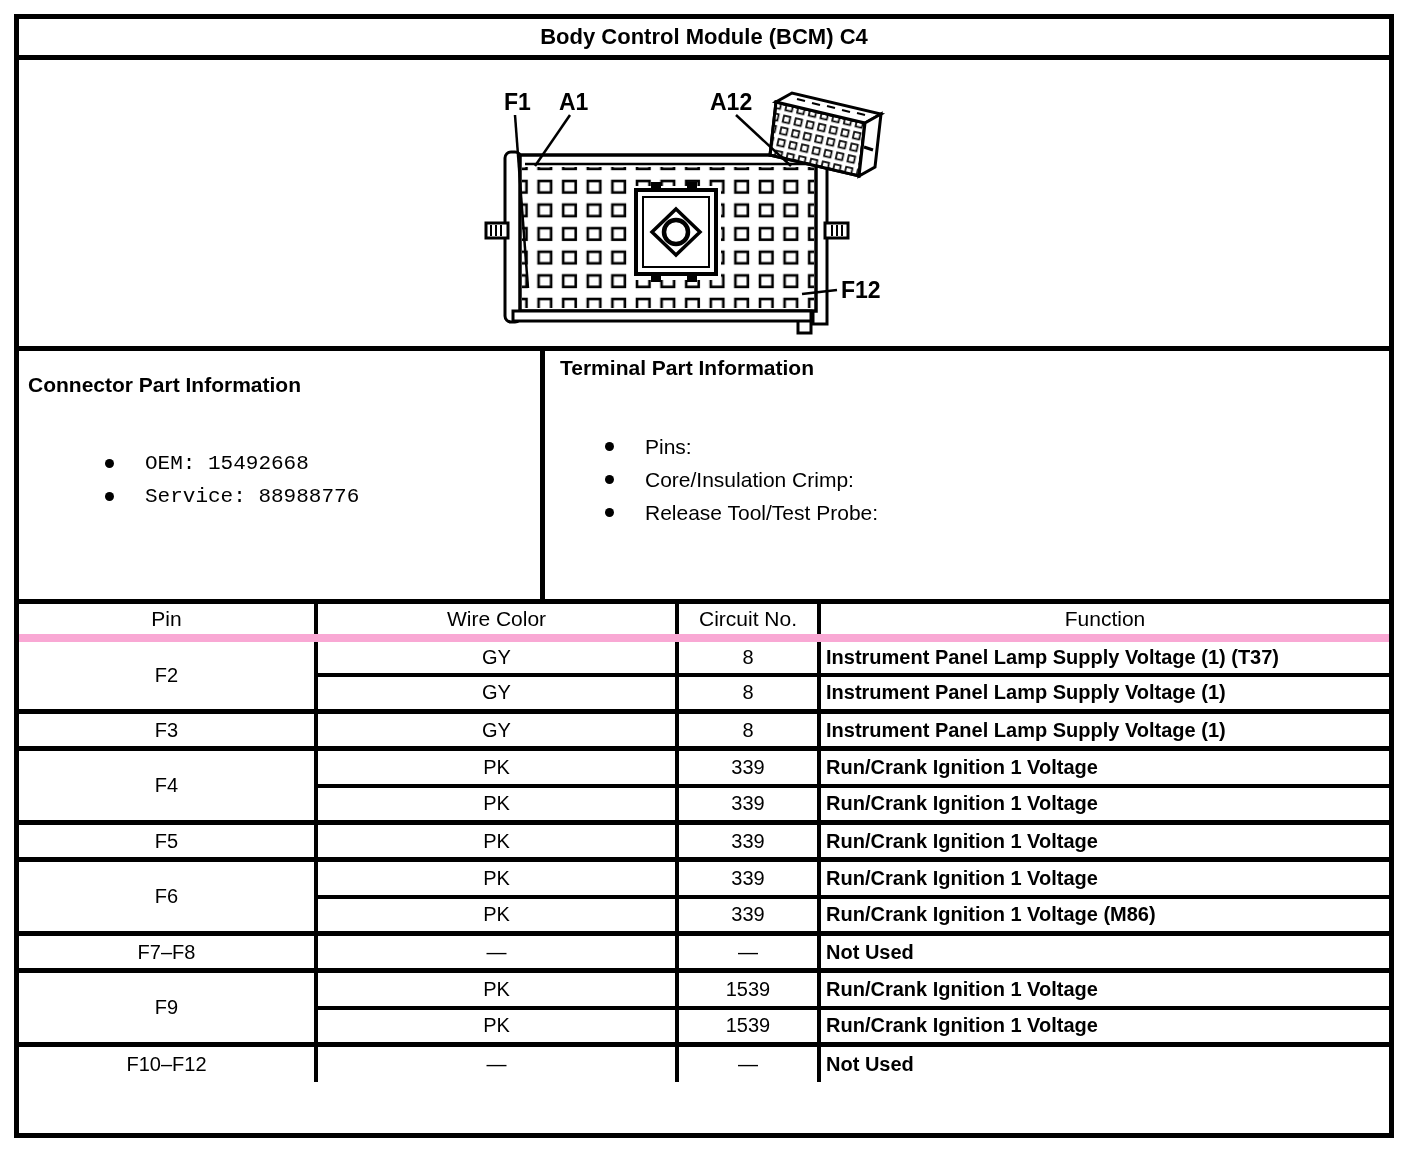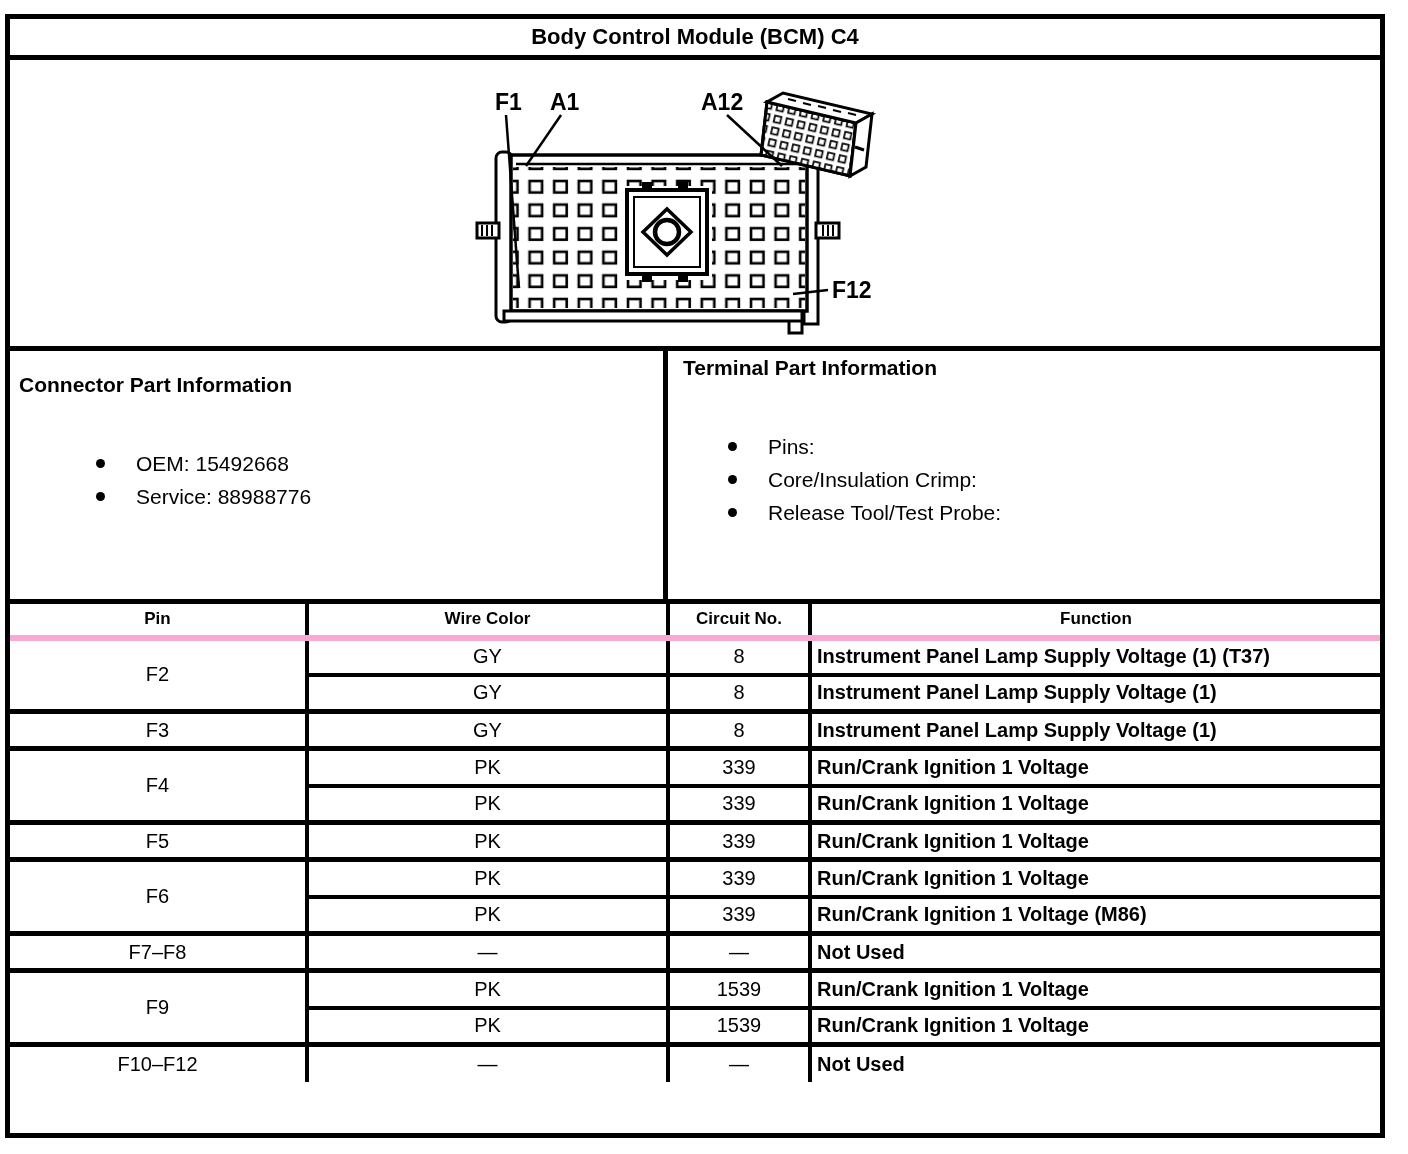--- a/index.html
+++ b/index.html
@@ -5,21 +5,21 @@
   * { box-sizing: border-box; }
   html, body {
     margin: 0; padding: 0;
     width: 1408px; height: 1154px;
     background: #ffffff;
     font-family: "Liberation Sans", sans-serif;
     color: #000000;
   }
   .page {
     position: absolute;
-    left: 5px; top: 14px;
+    left: 14px; top: 14px;
     width: 1380px; height: 1124px;
     border: 5px solid #000;
     background: #fff;
     overflow: hidden;
   }
   
   .title-row {
     height: 41px;
     border-bottom: 5px solid #000;
     display: flex; align-items: center; justify-content: center;
@@ -32,50 +32,50 @@
     font-family: "Liberation Sans", sans-serif;
     font-weight: bold; font-size: 23px; fill: #000;
   }
   
   .info-row {
     display: flex;
     border-top: 5px solid #000;
     height: 253px;
   }
   .info-cell { overflow: hidden; }
-  .info-cell.connector-cell { width: 658px; border-right: 5px solid #000; }
+  .info-cell.connector-cell { width: 526px; border-right: 5px solid #000; }
   .info-cell.terminal-cell { flex: 1; }
   .cell-heading { font-weight: bold; font-size: 21px; }
   .connector-cell .cell-heading { padding: 22px 0 0 9px; }
   .terminal-cell .cell-heading { padding: 5px 0 0 3px; margin-left: 12px; }
   .info-list { list-style: none; margin: 0; padding: 0; font-size: 21px; }
   .info-list li { position: relative; line-height: 33px; padding-left: 40px; white-space: nowrap; }
   .info-list li::before {
     content: ""; position: absolute; left: 0; top: 12px;
     width: 9px; height: 9px; border-radius: 50%; background: #000;
   }
-  .connector-cell .info-list { margin: 50px 0 0 86px; }
+  .connector-cell .info-list { margin: 50px 0 0 86px; font-family: Liberation Mono, monospace; }
   .terminal-cell .info-list { margin: 50px 0 4px 60px; }
   
   table.pin-table {
     width: 100%;
     border-collapse: collapse;
     border-top: 5px solid #000;
     table-layout: fixed;
   }
   .pin-table th, .pin-table td {
     border: 4px solid #000;
     font-size: 20px;
     padding: 0;
     text-align: center;
     height: 37px;
     overflow: hidden;
     white-space: nowrap;
   }
-  .pin-table th { font-weight: bold; font-size: 17px; height: 36px; border-top: none; border-bottom: 6px solid #f9a8d4; }
+  .pin-table th { font-weight: normal; font-size: 21px; height: 36px; border-top: none; border-bottom: 8px solid #f9a8d4; }
   .pin-table th:first-child, .pin-table td:first-child { border-left: none; }
   .pin-table th:last-child, .pin-table td.function-cell { border-right: none; }
   .pin-table tbody tr:last-child td { border-bottom: none; }
   .pin-table tbody tr.grp td { border-top-width: 5px; }
   .pin-table td.function-cell { text-align: left; padding-left: 5px; font-weight: bold; }
 </style>
 </head>
 <body>
 
 <div class="page">

